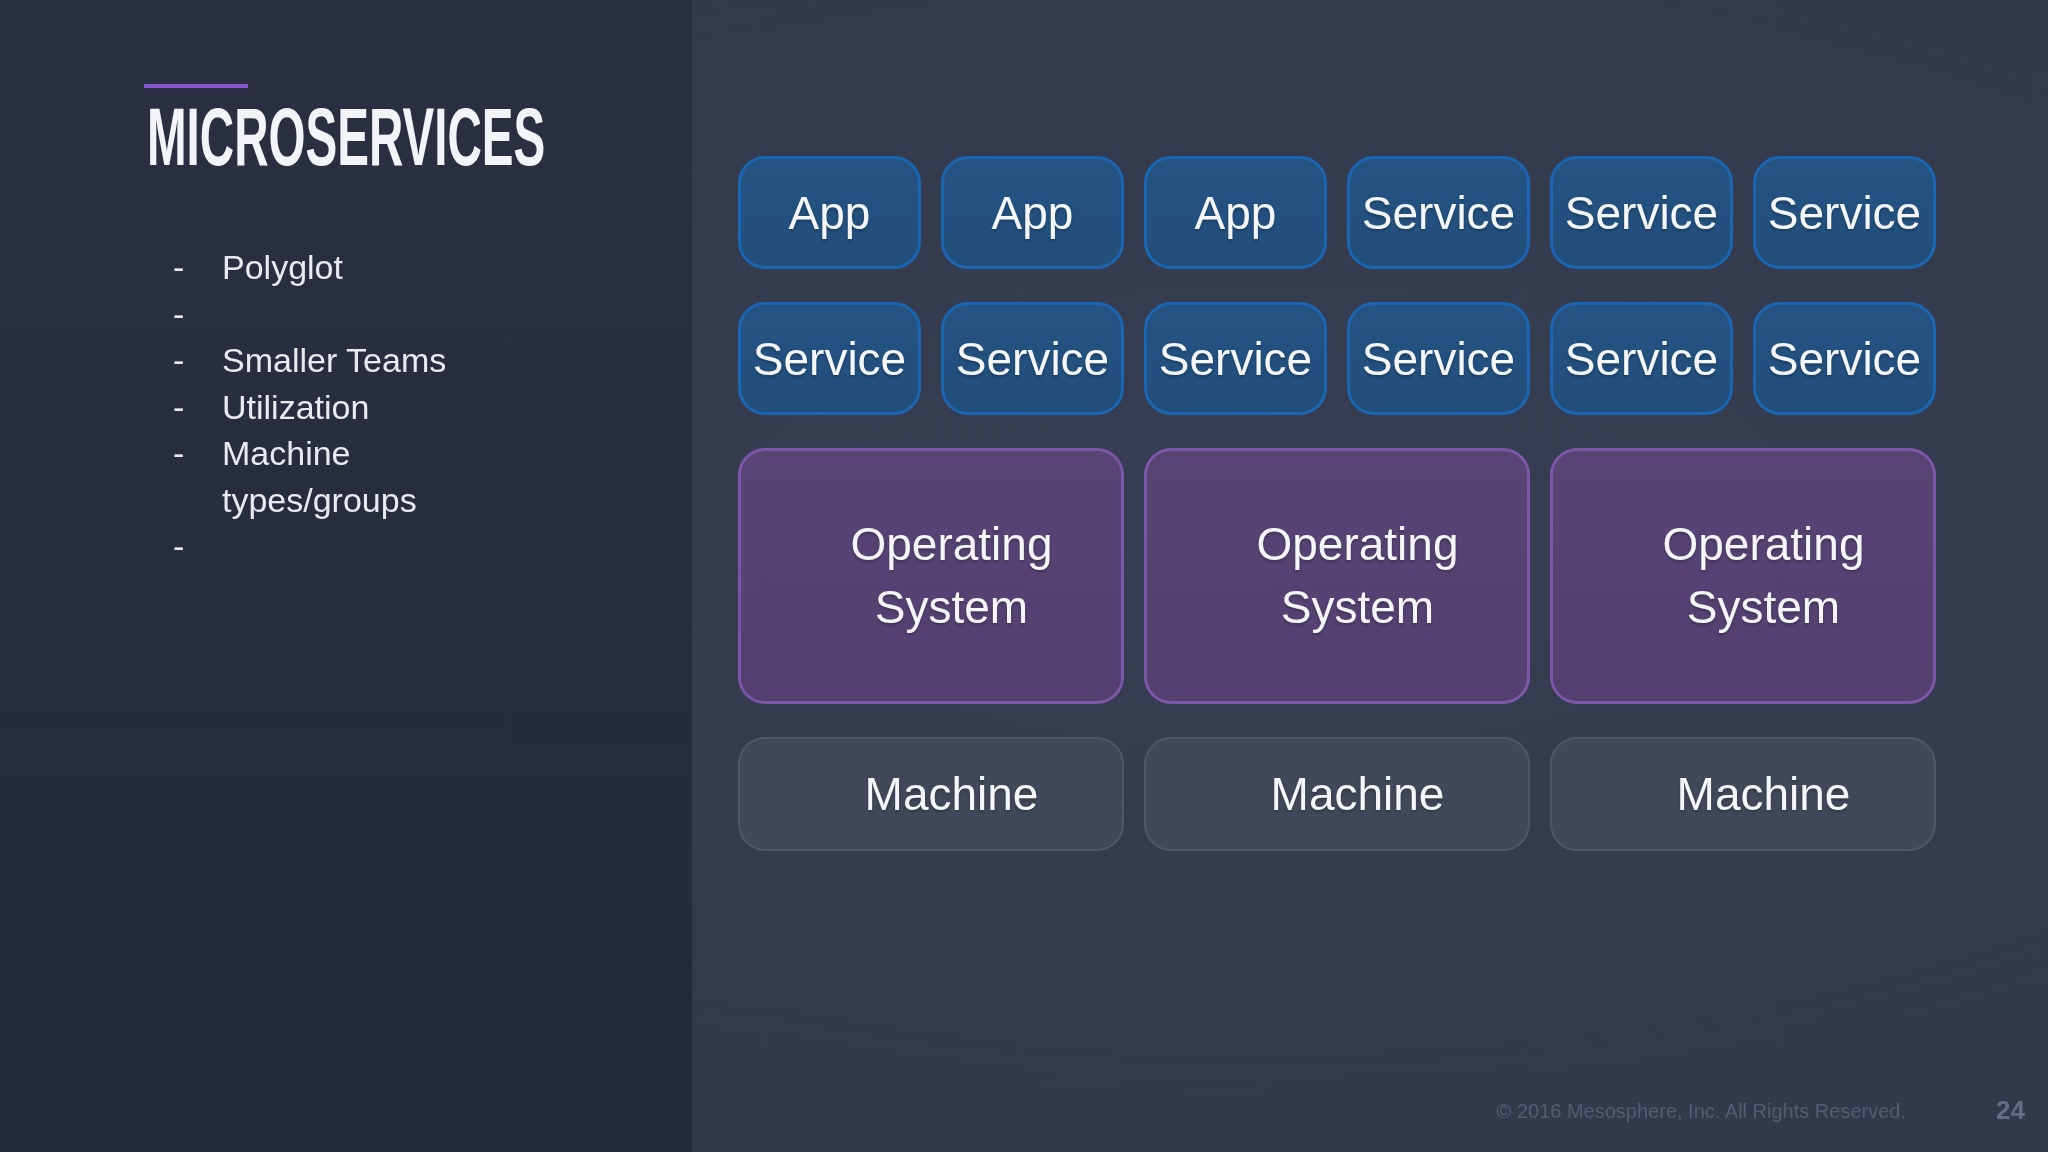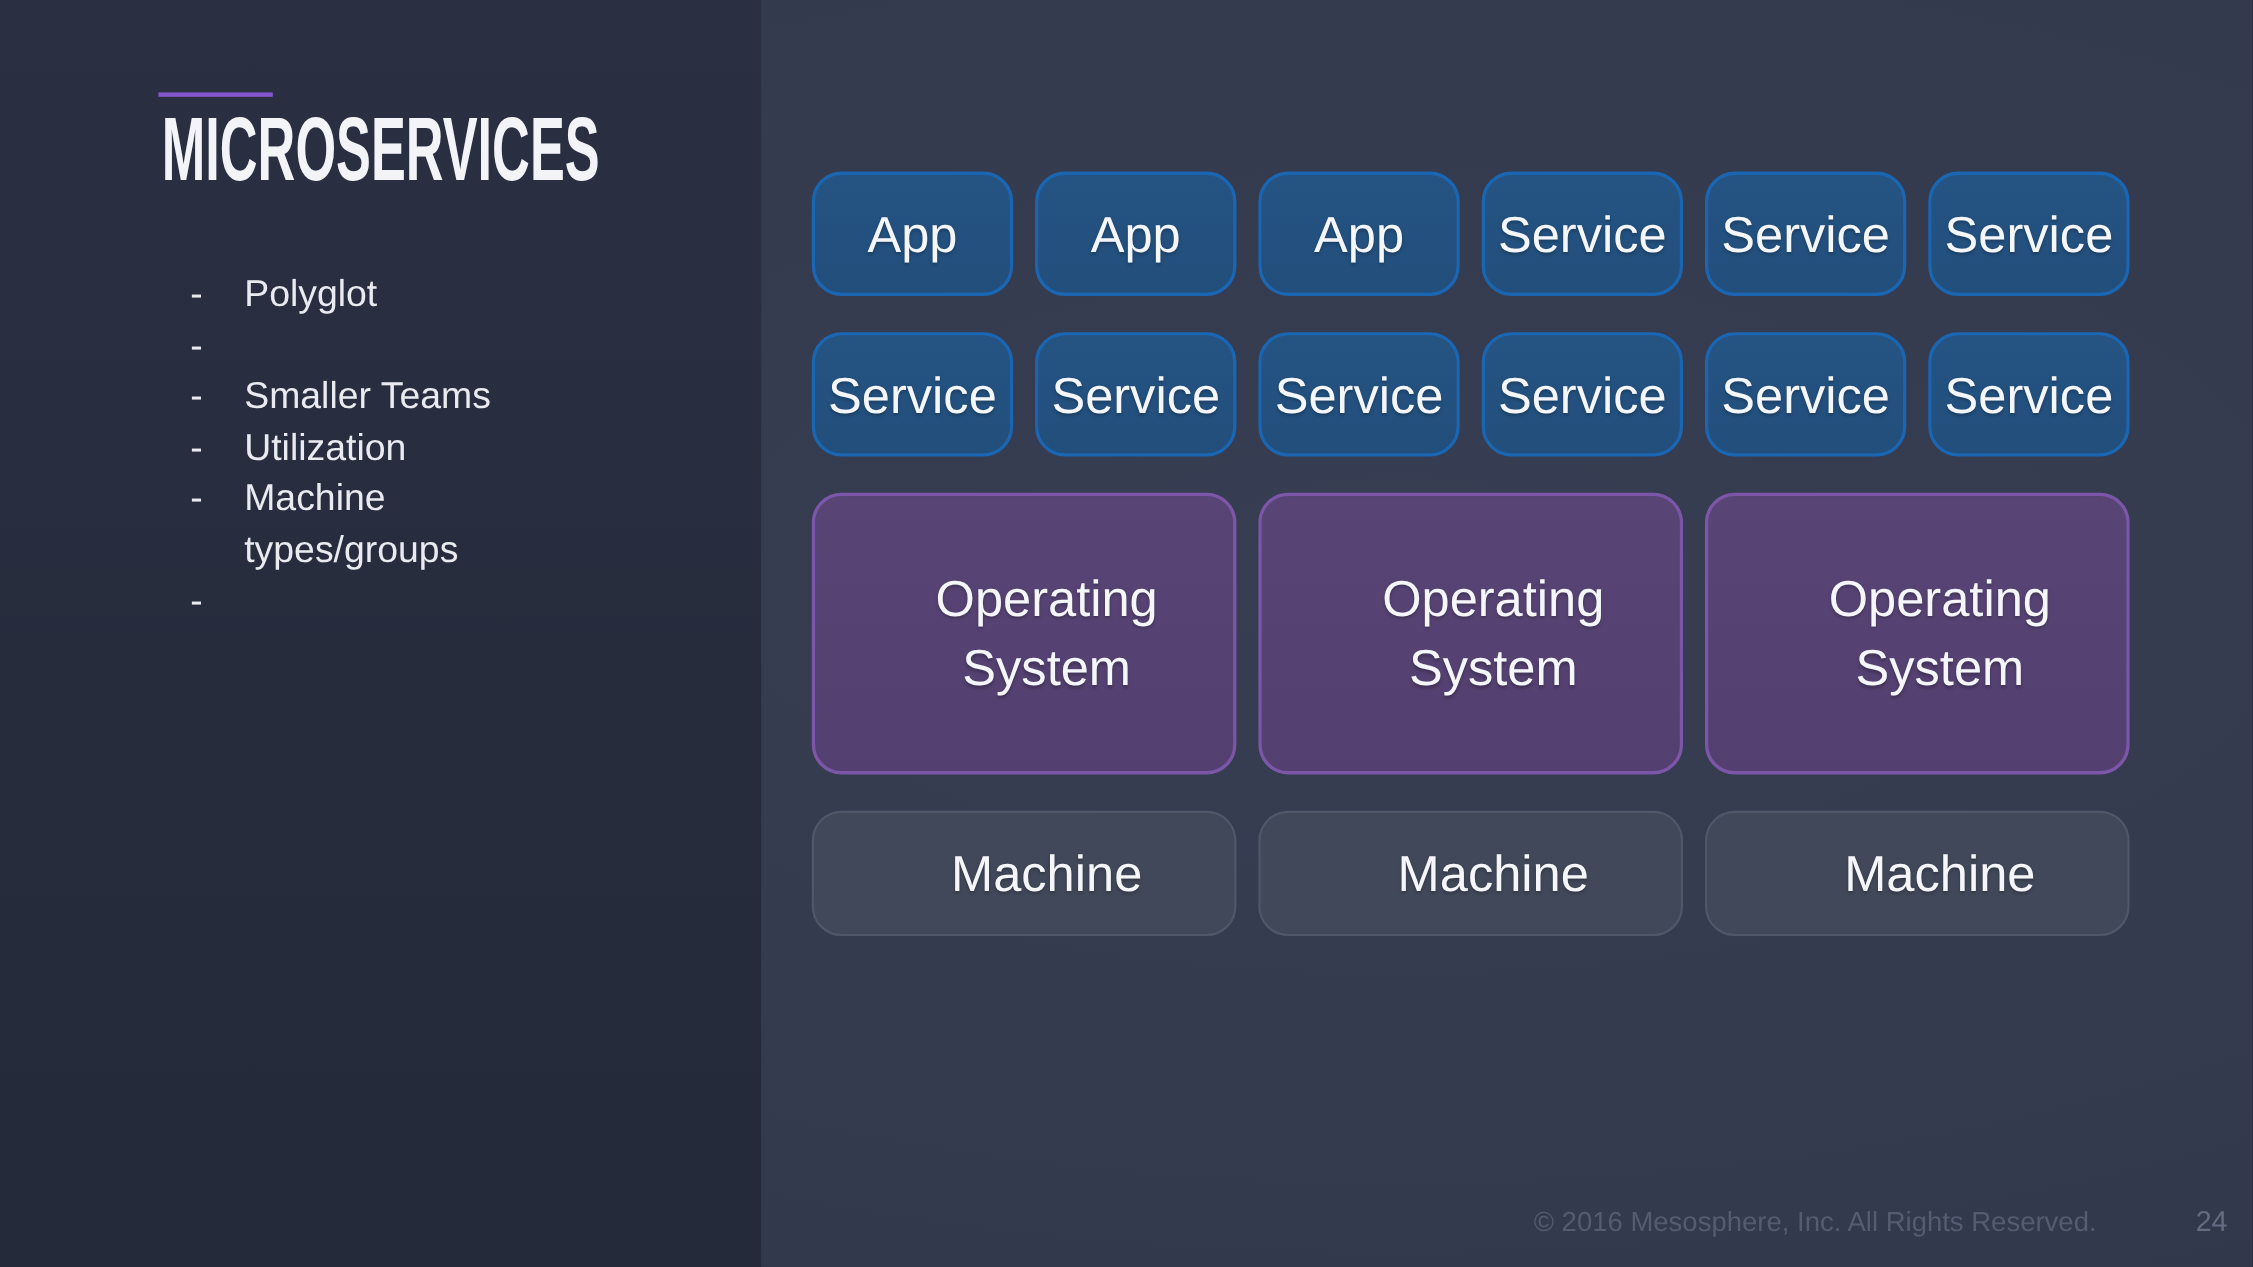--- a/index.html
+++ b/index.html
@@ -94,31 +94,31 @@
   .box.purple .lbl {
     max-width: 250px;
     line-height: 1.38;
   }
 
   
   .copyright {
     position: absolute;
     top: 1096px;
     right: 142px;
-    font-size: 25px;
+    font-size: 20px;
     line-height: 30px;
     color: #545c72;
   }
   .page-num {
     position: absolute;
     top: 1095px;
     right: 23px;
     font-size: 26px;
     line-height: 30px;
-    font-weight: normal;
+    font-weight: bold;
     color: #646c83;
   }
 </style>
 </head>
 <body>
 
 <div class="canvas">
 
   <aside class="left-panel">
     <div class="accent-line"></div>

